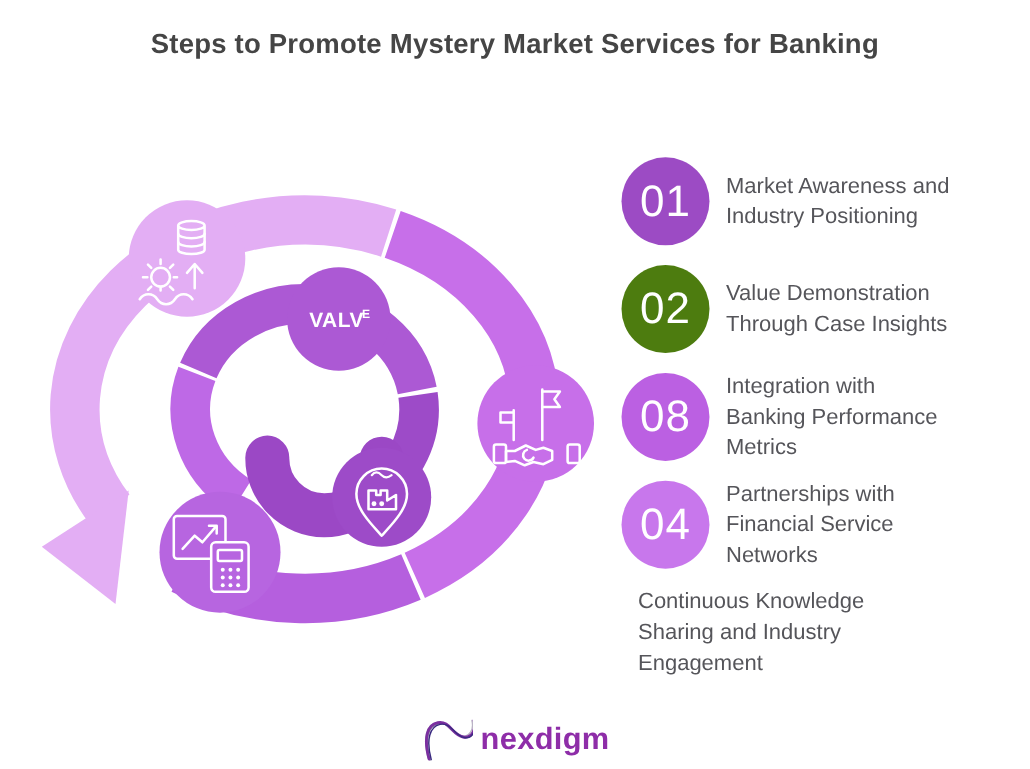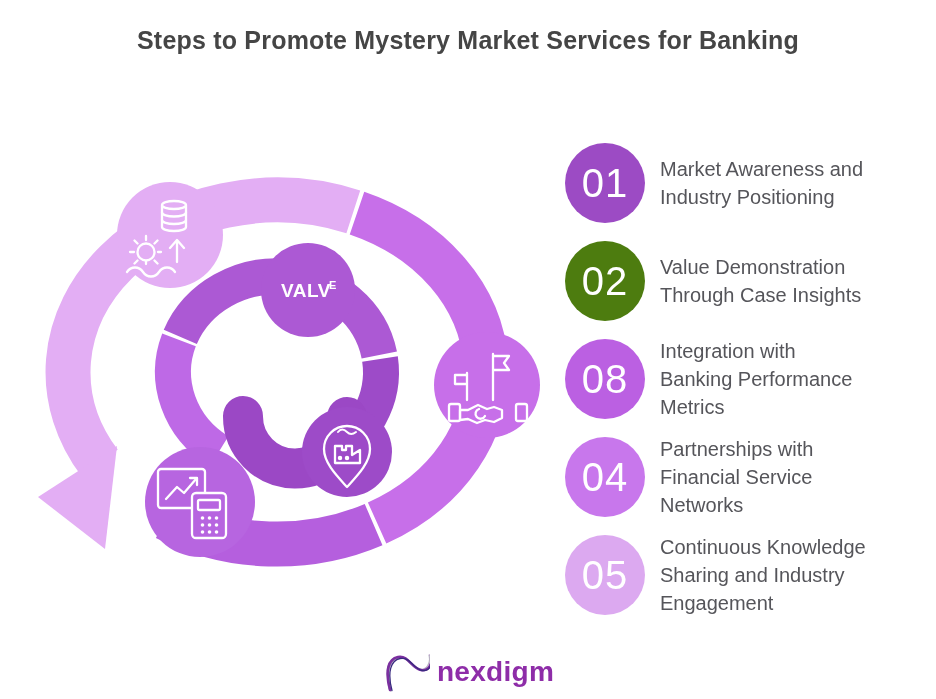--- a/index.html
+++ b/index.html
@@ -131,21 +131,20 @@
 Banking Performance
 Metrics</div>
   </div>
   <div class="step" style="top:437px">
     <div class="step-circle" style="background-color: rgb(200, 119, 236);">04</div>
     <div class="step-label">Partnerships with
 Financial Service
 Networks</div>
   </div>
   <div class="step" style="top:535px">
-    <div class="step-circle" style="background-color: rgb(220, 169, 240);">05</div>
     <div class="step-label">Continuous Knowledge
 Sharing and Industry
 Engagement</div>
   </div>
 
   <div class="footer-logo">
     <svg width="48" height="46" viewBox="0 0 48 46" aria-hidden="true">
       <g fill="none" stroke-linecap="round">
         <path d="M7,40 c-4,-18 -2,-30 8,-32 c10,-2 12,10 22,12 c8,1.6 12,-6 10,-14" stroke="#b9b3c4" stroke-width="1.2"></path>
         <path d="M9,42 c-5,-20 -2,-31 8,-33 c11,-2 13,10 23,12 c8,1.6 12,-7 10,-15" stroke="#8f87a0" stroke-width="1.2"></path>

